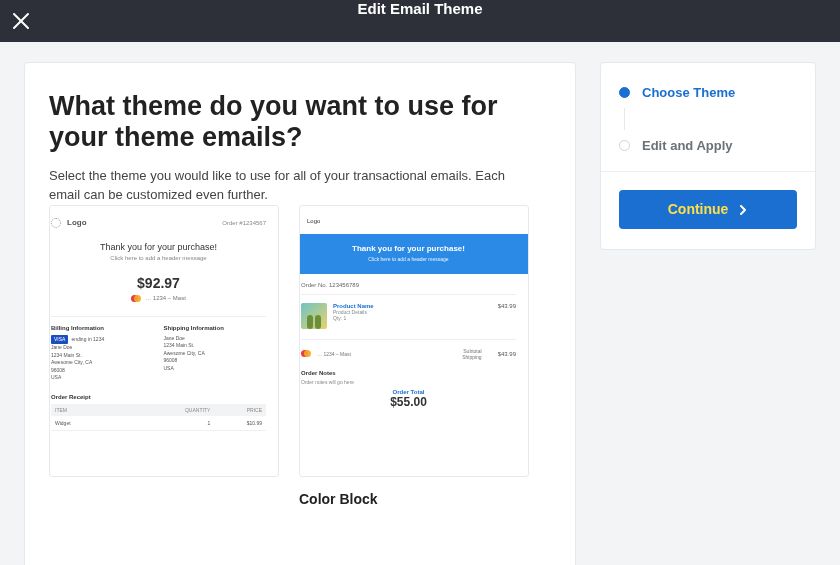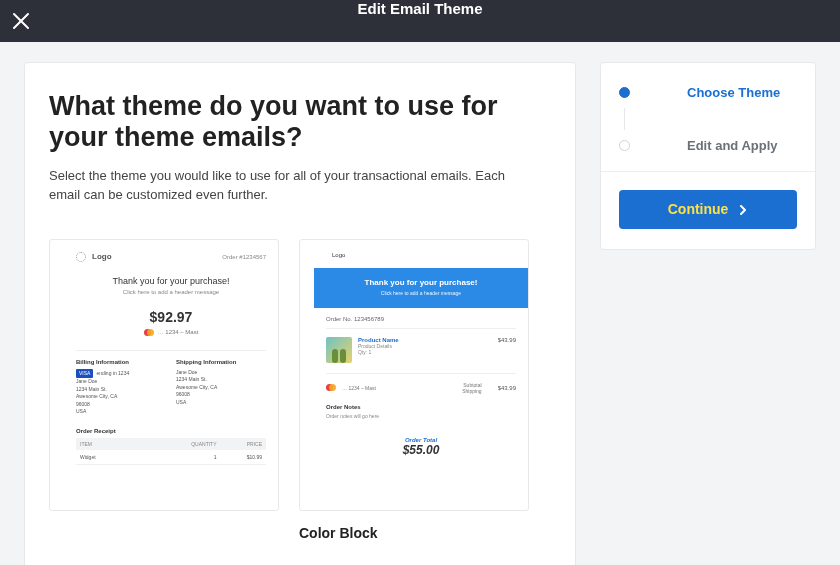--- a/index.html
+++ b/index.html
@@ -56,31 +56,30 @@
     font-weight: 800;
     line-height: 1.15;
     color: #222;
     margin-bottom: 14px;
   }
   .main-card .sub {
     font-size: 13px;
     color: #444;
     line-height: 1.45;
     max-width: 480px;
-    margin-bottom: 34px;
   }
 
   .themes-row { display: flex; gap: 20px; }
   .theme-col { width: 230px; }
   .theme-card {
     background: #fff;
     border: 1px solid #e6e8ea;
     border-radius: 3px;
     height: 272px;
-    padding: 12px 12px 8px 26px;
+    padding: 12px 12px 8px 1px;
     overflow: hidden;
     font-size: 6px;
     color: #333;
   }
   .theme-name {
     font-size: 14px;
     font-weight: 700;
     color: #222;
     margin-top: 14px;
   }
@@ -127,37 +126,37 @@
   .pv2-prod { flex:1; }
   .pv2-prod .pn { font-size:6px; font-weight:600; color:#1a6fd1; }
   .pv2-prod .pd { font-size:5px; color:#888; }
   .pv2-right { font-size:6px; color:#555; }
   .pv2-pay { display:flex; gap:6px; align-items:center; margin-top:10px; border-top:1px solid #eee; padding-top:8px;}
   .pv2-pay .lbl{ font-size:5px; color:#777;}
   .pv2-sub { margin-left:auto; text-align:right;}
   .pv2-sub .st{ font-size:5px; color:#777;}
   .pv2-notes-h { font-size:6px; font-weight:700; margin-top:10px;}
   .pv2-notes-t { font-size:5px; color:#888; margin-top:3px;}
-  .pv2-total { text-align:center; margin-top:18px;font-style:italic;}
+  .pv2-total { text-align:center; margin-top:4px;}
   .pv2-total .ot{ font-size:6px; color:#1a6fd1; font-weight:600;}
   .pv2-total .ov{ font-size:12px; font-weight:800;}
 
   
   .side {
     width: 216px;
     background:#fff;
     border:1px solid #e6e8ea;
     border-radius:4px;
     padding: 22px 18px 20px;
     height: fit-content;
   }
   .step { display:flex; align-items:center; gap:12px; margin-bottom:8px; position:relative;}
   .step .bullet { width:11px; height:11px; border-radius:50%; border:1px solid #cfd4da; background:#fff; flex-shrink:0;}
   .step.active .bullet { background:#1a6fd1; border-color:#1a6fd1; }
-  .step .lbl { font-size:13px; font-weight:600; color:#6b7177;margin-left:45px; }
+  .step .lbl { font-size:13px; font-weight:600; color:#6b7177; }
   .step.active .lbl { color:#1a6fd1; }
   .step-line { width:1px; height:22px; background:#e6e8ea; margin-left:5px; margin-bottom:8px;}
   .side hr { border:none; border-top:1px solid #ecedef; margin:18px -18px; }
   .continue-btn {
     display:block; width:100%; background:#1a6fd1; color:#fde047; border:none;
     border-radius:4px; padding:11px 0; font-size:14px; font-weight:600; cursor:pointer;
   }
   .continue-btn .chev { display:inline-block; vertical-align:middle; margin-left:6px;}
 </style>
 </head>

